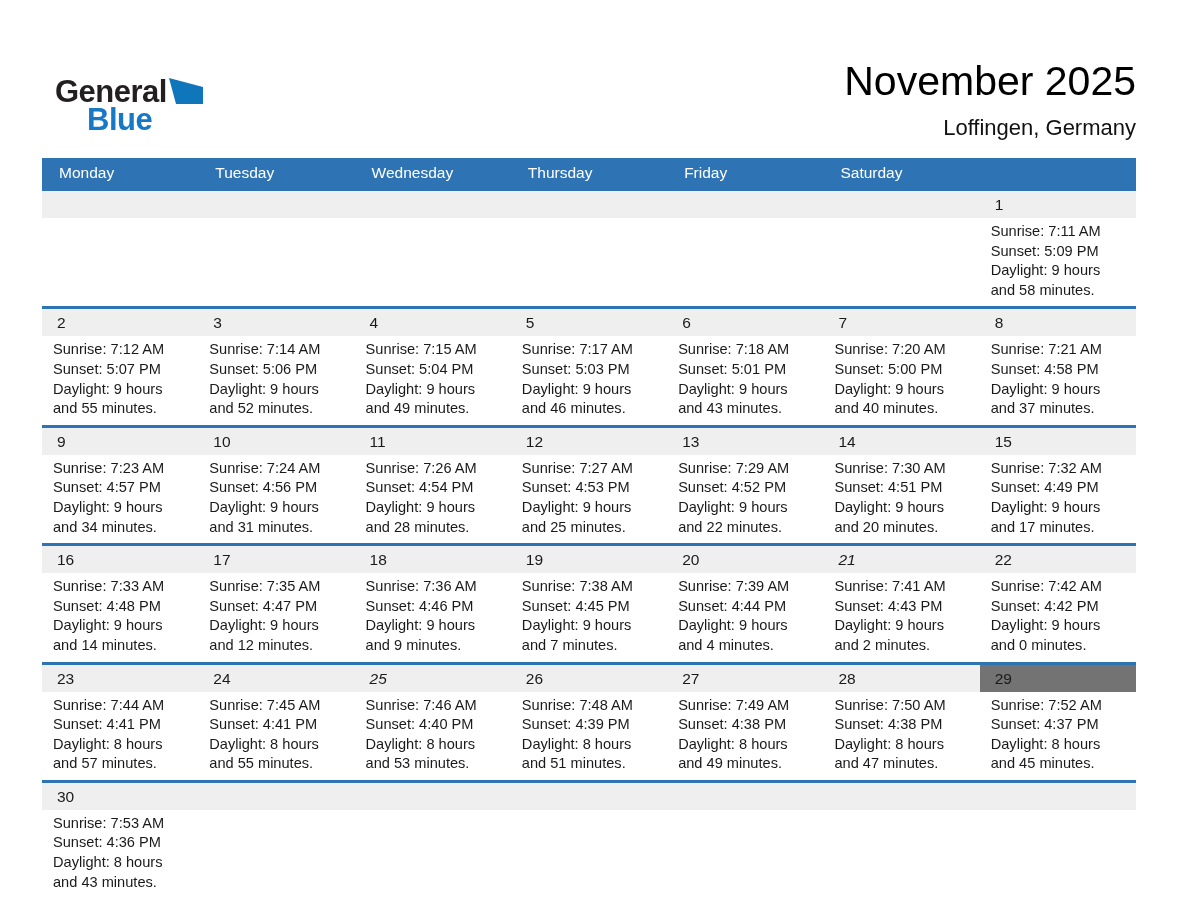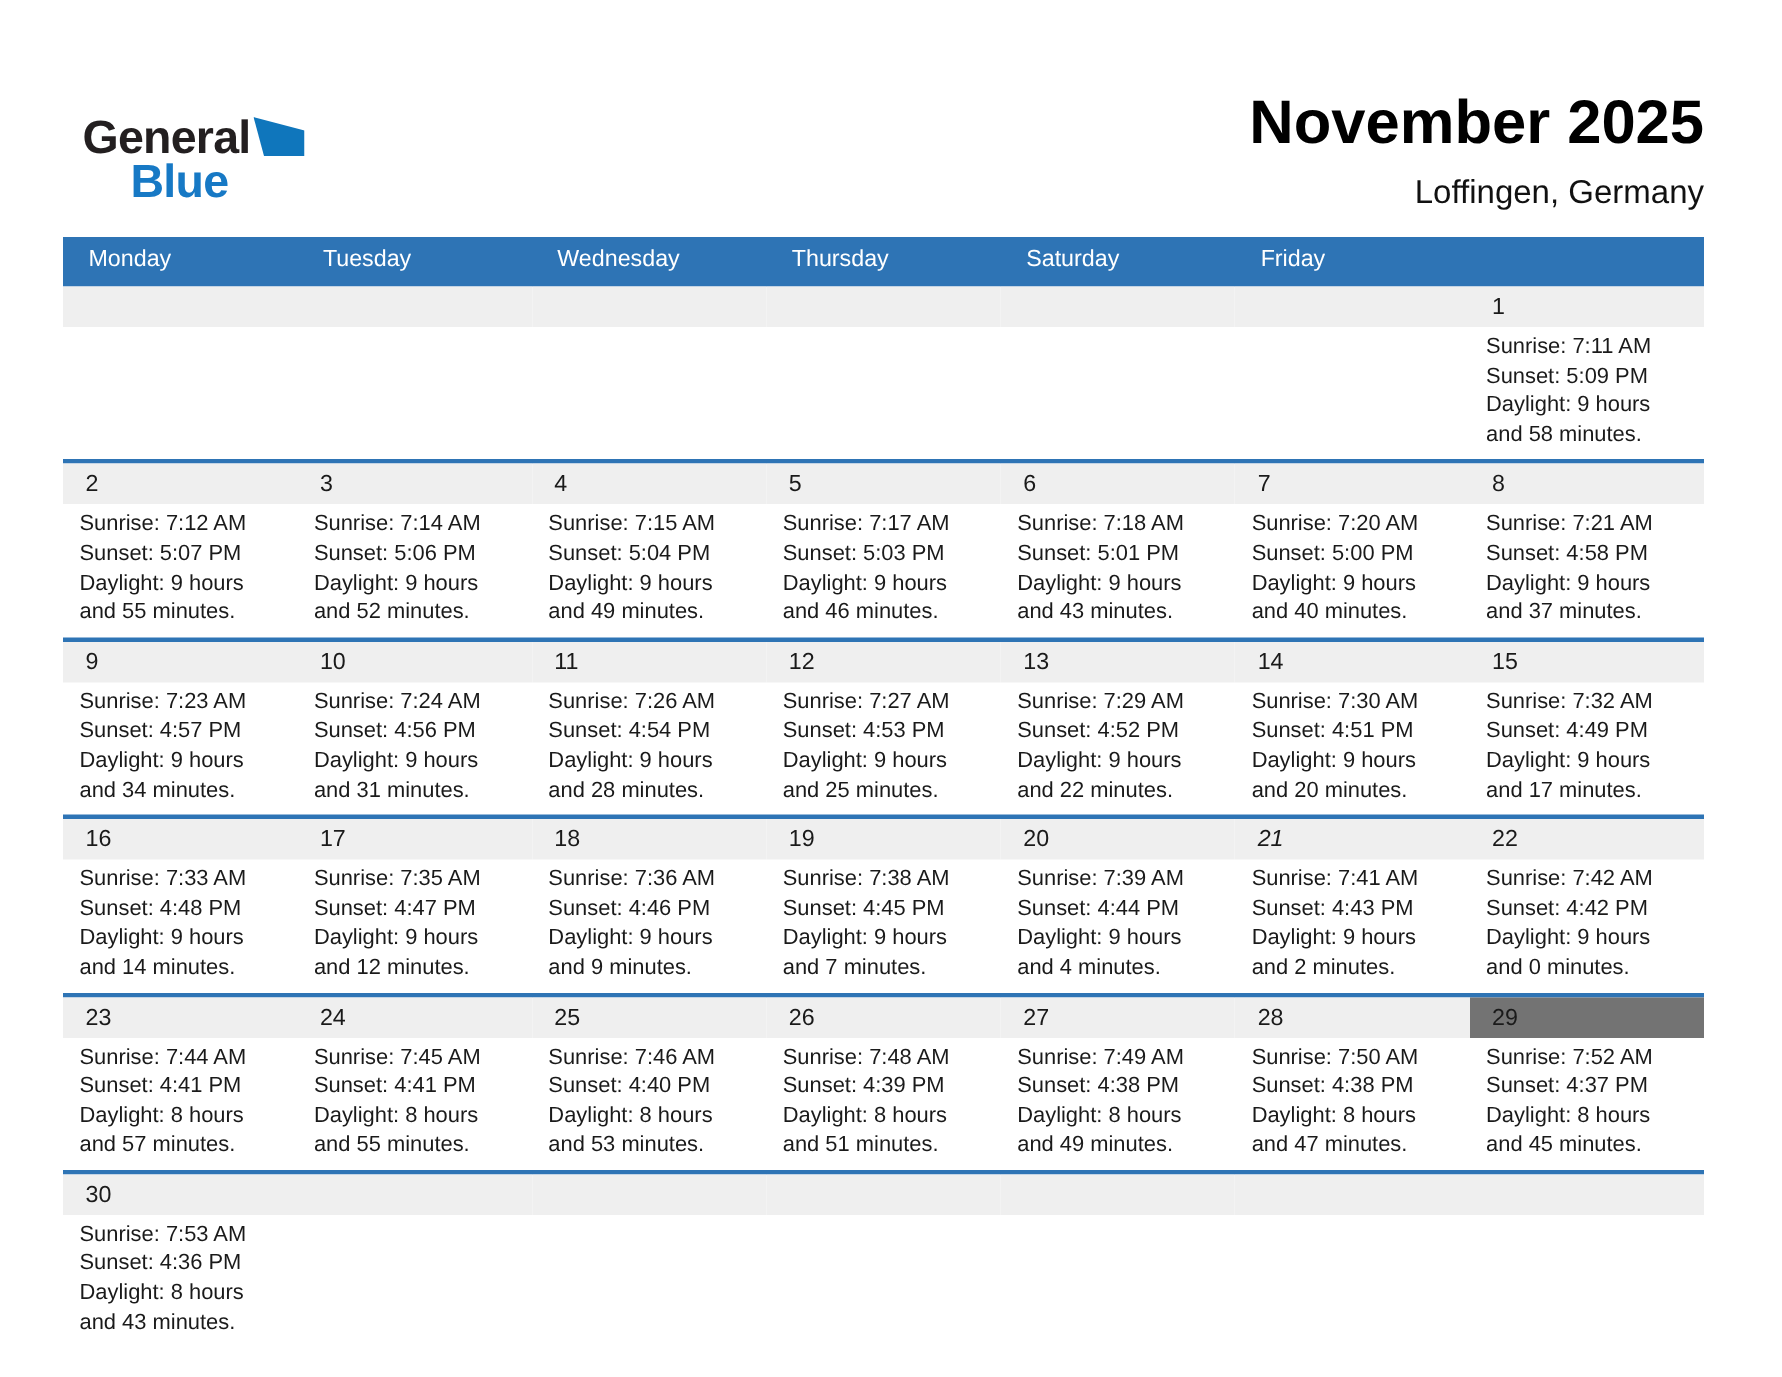--- a/index.html
+++ b/index.html
@@ -49,21 +49,21 @@
 
   
   .title-block {
     position: absolute;
     right: 52px;
     top: 58px;
     text-align: right;
   }
   .page-title {
     font-size: 41px;
-    font-weight: 700;
+    font-weight: 400;
     color: #000000;
     letter-spacing: 0;
   }
   .page-subtitle {
     font-size: 22px;
     font-weight: 400;
     color: #111111;
     margin-top: 10px;
   }
 
@@ -131,22 +131,22 @@
     <div class="page-title">November 2025</div>
     <div class="page-subtitle">Loffingen, Germany</div>
   </div>
 
   <div class="calendar">
     <div class="weekday-row" id="weekday-row" style="background: rgb(46, 116, 181);">
         <div class="weekday-cell">Monday</div>
         <div class="weekday-cell">Tuesday</div>
         <div class="weekday-cell">Wednesday</div>
         <div class="weekday-cell">Thursday</div>
+        <div class="weekday-cell">Friday</div>
         <div class="weekday-cell">Saturday</div>
-        <div class="weekday-cell">Friday</div>
       </div>
     <div id="weeks-container">
         <div class="week-row" style="border-top: 3px solid rgb(46, 116, 181);">
           <div class="cell">
             <div class="daynum" style="background: rgb(239, 239, 239);"></div>
             <div class="details"></div>
           </div>
           <div class="cell">
             <div class="daynum" style="background: rgb(239, 239, 239);"></div>
             <div class="details"></div>
@@ -385,21 +385,21 @@
           <div class="cell">
             <div class="daynum" style="background: rgb(239, 239, 239);">24</div>
             <div class="details">
               <div>Sunrise: 7:45 AM</div>
               <div>Sunset: 4:41 PM</div>
               <div>Daylight: 8 hours</div>
               <div>and 55 minutes.</div>
             </div>
           </div>
           <div class="cell">
-            <div class="daynum" style="background: rgb(239, 239, 239);">25</div>
+            <div class="daynum" style="background: rgb(239, 239, 239); font-style: italic;">25</div>
             <div class="details">
               <div>Sunrise: 7:46 AM</div>
               <div>Sunset: 4:40 PM</div>
               <div>Daylight: 8 hours</div>
               <div>and 53 minutes.</div>
             </div>
           </div>
           <div class="cell">
             <div class="daynum" style="background: rgb(239, 239, 239);">26</div>
             <div class="details">

